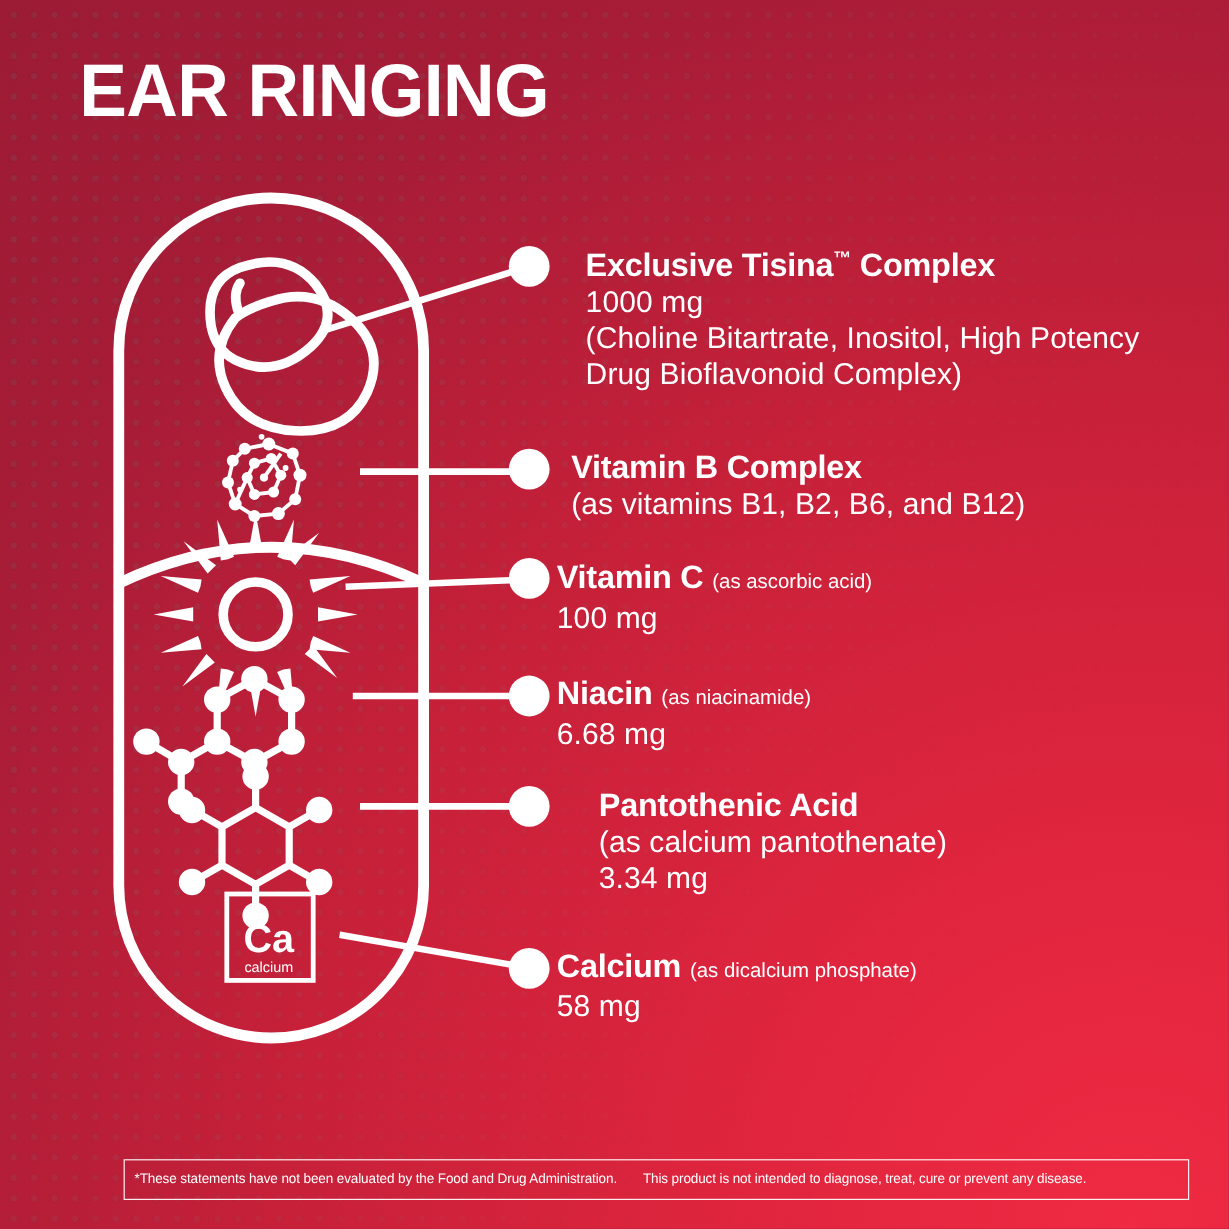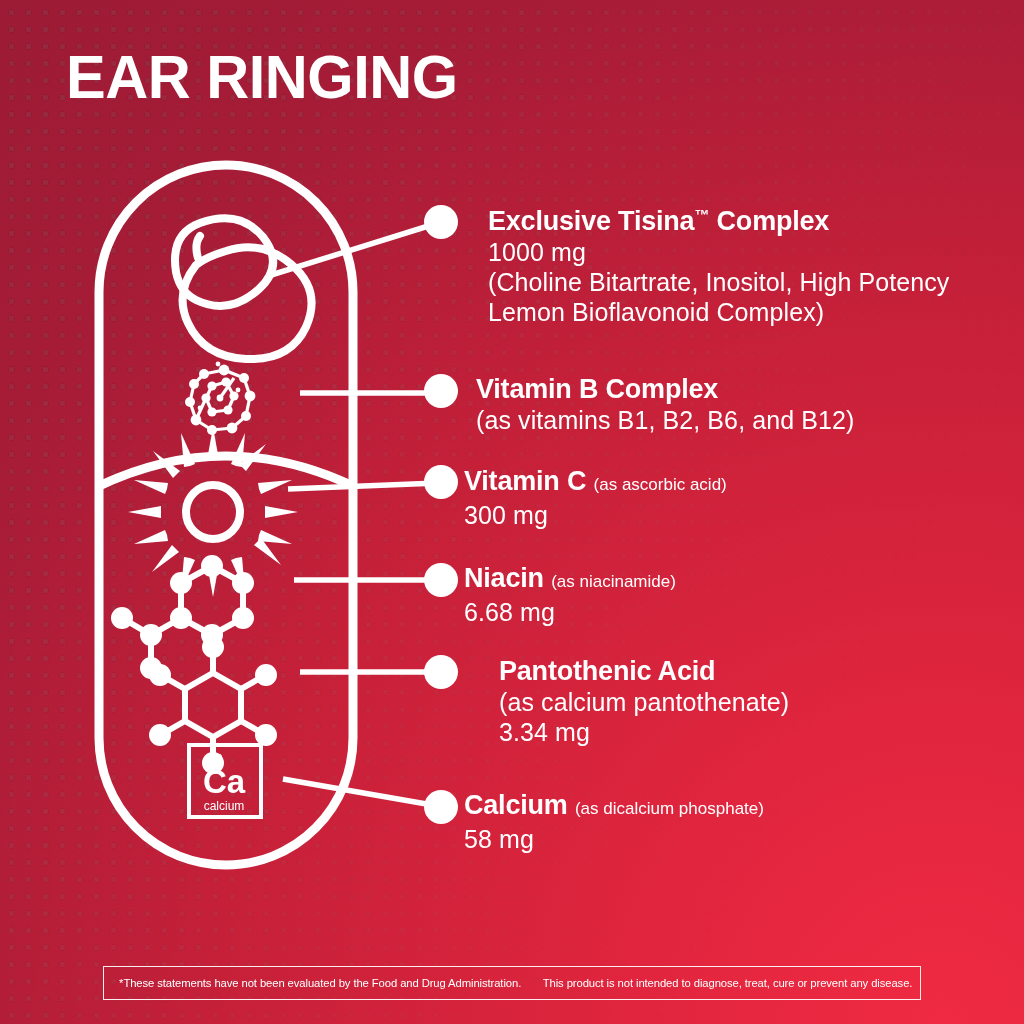--- a/index.html
+++ b/index.html
@@ -58,24 +58,24 @@
   }
   .hd .lt{font-weight:400;font-size:17px;letter-spacing:0;}
   .sub{
     font-size:25px;line-height:30px;font-weight:400;
     letter-spacing:0.1px;white-space:nowrap;
   }
   .tm{font-size:15px;vertical-align:super;line-height:0;}
 
   
   #footer{
-    position:absolute;left:103px;top:966px;width:818px;height:34px;
+    position:absolute;left:103px;top:966px;width:888px;height:34px;
     border:1px solid rgba(255,255,255,0.92);
     box-sizing:border-box;
-    display:flex;align-items:center;justify-content:flex-end;
+    display:flex;align-items:center;justify-content:flex-start;
   }
   #footer .ftxt{
     font-size:11.5px;color:#ffffff;font-weight:400;
     letter-spacing:-0.1px;white-space:nowrap;
     transform:scaleX(0.98);
   }
   #footer .gap{display:inline-block;width:22px;}
 </style>
 </head>
 <body>
@@ -230,31 +230,31 @@
       <text x="216" y="763" fill="#ffffff" font-size="12" font-family="Liberation Sans, sans-serif" text-anchor="middle">20</text>
       <text x="224" y="793" fill="#ffffff" font-size="33" font-weight="bold" font-family="Liberation Sans, sans-serif" text-anchor="middle">Ca</text>
       <text x="224" y="810" fill="#ffffff" font-size="12" font-family="Liberation Sans, sans-serif" text-anchor="middle">calcium</text>
     </g>
   </svg>
 
   <div class="block" style="left:488px;top:206px;">
     <div class="hd"><span>Exclusive Tisina</span><span class="tm">™</span><span> Complex</span></div>
     <div class="sub">1000 mg</div>
     <div class="sub">(Choline Bitartrate, Inositol, High Potency</div>
-    <div class="sub">Lemon Bioflavonoid Complex)</div>
+    <div class="sub">Drug Bioflavonoid Complex)</div>
   </div>
 
   <div class="block" style="left:476px;top:374px;">
     <div class="hd">Vitamin B Complex</div>
     <div class="sub">(as vitamins B1, B2, B6, and B12)</div>
   </div>
 
   <div class="block" style="left:464px;top:466px;">
     <div class="hd"><span>Vitamin C</span> <span class="lt">(as ascorbic acid)</span></div>
-    <div class="sub">300 mg</div>
+    <div class="sub">100 mg</div>
   </div>
 
   <div class="block" style="left:464px;top:563px;">
     <div class="hd"><span>Niacin</span> <span class="lt">(as niacinamide)</span></div>
     <div class="sub">6.68 mg</div>
   </div>
 
   <div class="block" style="left:464px;top:656px;margin-left:35px;">
     <div class="hd">Pantothenic Acid</div>
     <div class="sub">(as calcium pantothenate)</div>

